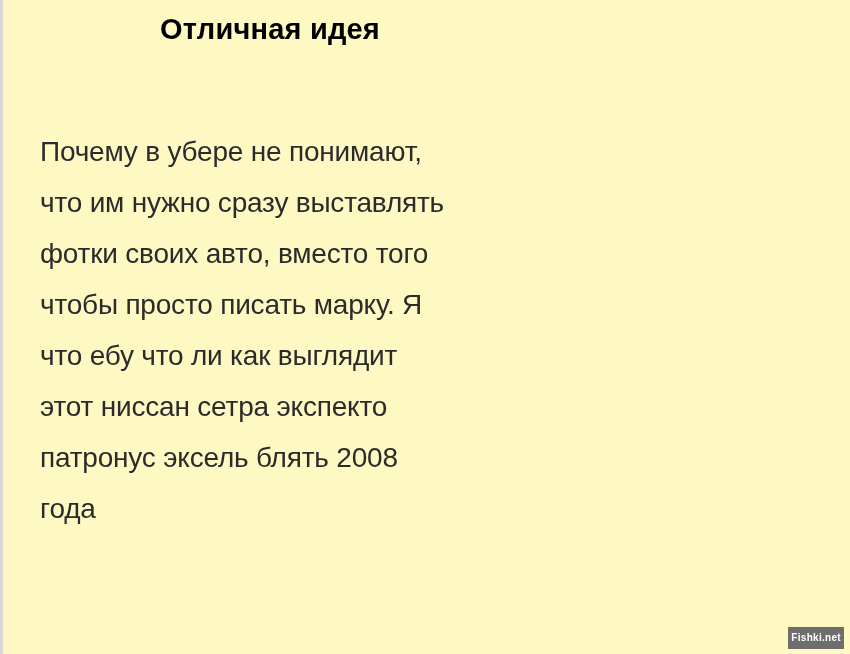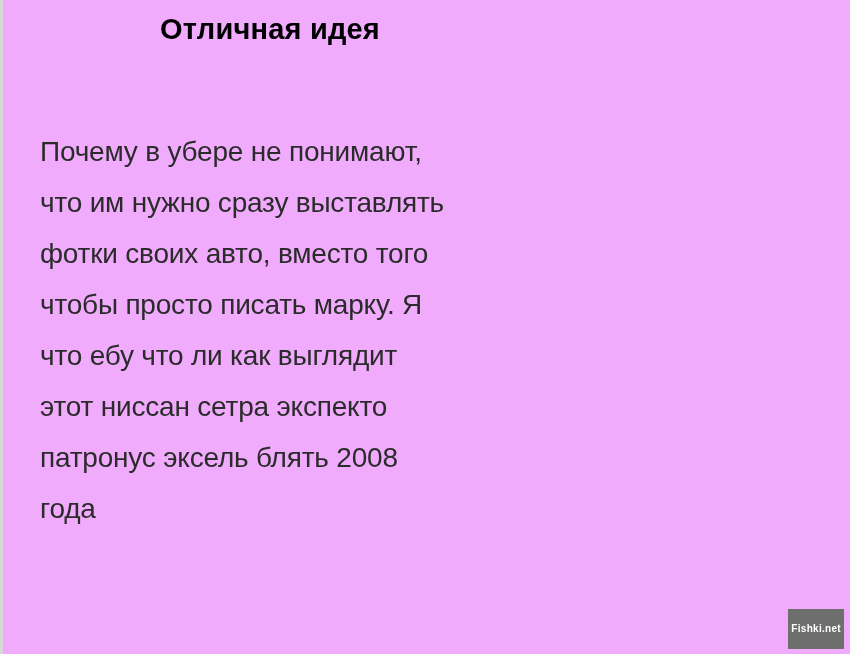--- a/index.html
+++ b/index.html
@@ -14,21 +14,21 @@
     color: #1c1c1c;
     overflow: hidden;
     position: relative;
   }
 
   .page {
     position: relative;
     width: 850px;
     height: 654px;
     box-sizing: border-box;
-    background: #f0abfc;
+    background: #fef9c3;
   }
 
   
   .left-rule {
     position: absolute;
     left: 0;
     top: 0;
     width: 3px;
     height: 654px;
     background: #d8d8d8;
@@ -64,21 +64,21 @@
   .watermark {
     position: absolute;
     right: 6px;
     bottom: 5px;
     font-family: "Liberation Sans", sans-serif;
     font-size: 10px;
     line-height: 12px;
     font-weight: bold;
     color: #ffffff;
     background: #6e6e6e;
-    padding: 14px 3px;
+    padding: 5px 3px;
     letter-spacing: 0.3px;
   }
 </style>
 </head>
 <body>
 
 <div class="page">
 
   <div class="left-rule"></div>
 

